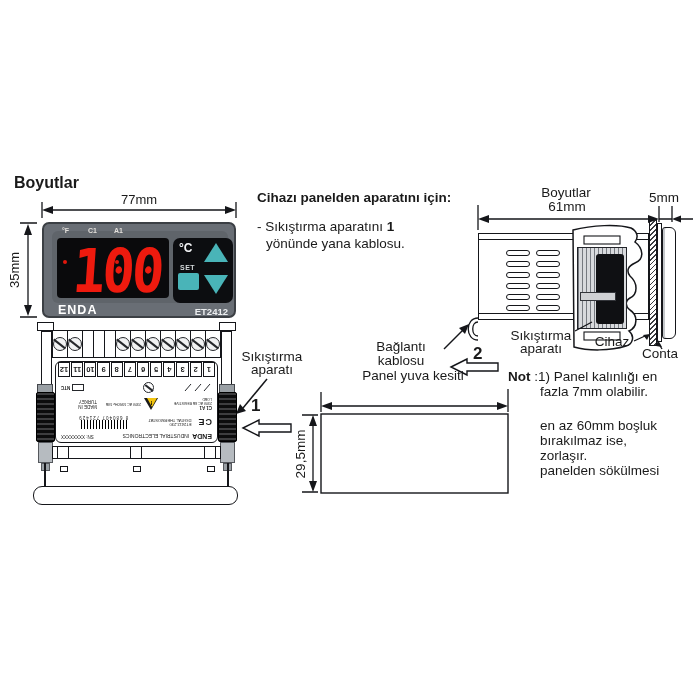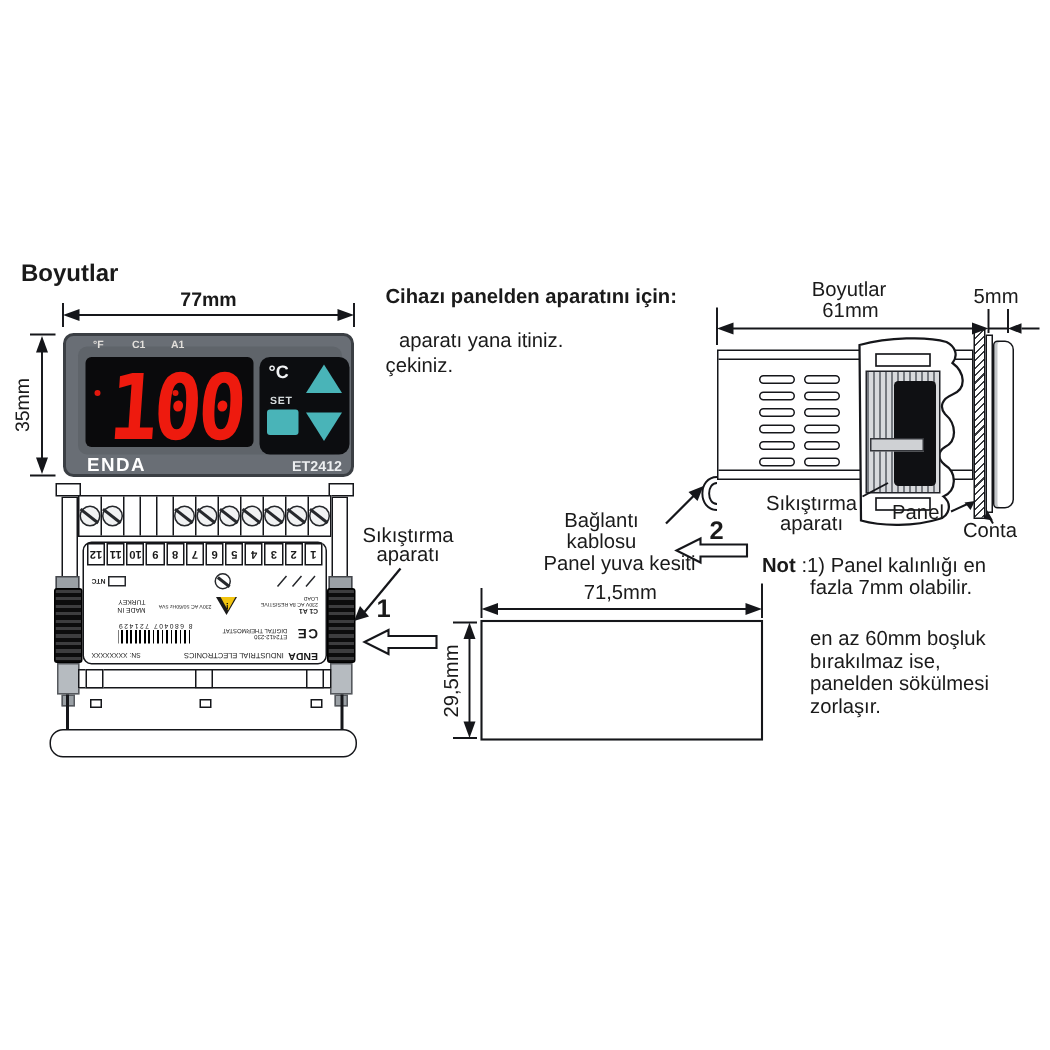--- a/index.html
+++ b/index.html
@@ -364,51 +364,50 @@
       <span id="setlbl">SET</span>
       <span id="setbtn"></span>
       <span class="tri-dn"></span>
     </div>
     <span id="brand">ENDA</span>
     <span id="model">ET2412</span>
   </div>
 
   <div class="abs bold" style="left:14px;top:174px;font-size:16px;">Boyutlar</div>
 
-  <div class="abs txt ctr" style="left:42px;top:193px;width:194px;font-size:13px;font-weight:bold;">77mm</div>
+  <div class="abs txt ctr" style="left:42px;top:193px;width:194px;font-size:13px;">77mm</div>
   <div class="abs txt ctr rot90" style="left:-10px;top:262px;width:52px;height:16px;font-size:13px;">35mm</div>
 
   <div class="abs" id="instructions">
     <div id="instr-title">Cihazı panelden aparatını için:</div>
-    <div class="indent">aparatı yana itiniz.</div>
-    <div>çekiniz.</div>
+    <div><span>- Sıkıştırma aparatını </span><span class="bold">1</span></div>
+    <div class="indent">yönünde yana kablosu.</div>
   </div>
 
   <div class="abs txt ctr" style="left:528px;top:186px;width:76px;">Boyutlar</div>
   <div class="abs txt ctr" style="left:528px;top:200px;width:78px;">61mm</div>
   <div class="abs txt ctr" style="left:646px;top:191px;width:36px;">5mm</div>
   <div class="abs txt ctr" style="left:504px;top:329px;width:74px;">Sıkıştırma</div>
   <div class="abs txt ctr" style="left:504px;top:342px;width:74px;">aparatı</div>
-  <div class="abs txt ctr" style="left:588px;top:335px;width:48px;">Panel</div>
+  <div class="abs txt ctr" style="left:588px;top:335px;width:48px;">Cihaz</div>
   <div class="abs txt ctr" style="left:636px;top:347px;width:48px;">Conta</div>
 
   <div class="abs txt ctr" style="left:235px;top:350px;width:74px;">Sıkıştırma</div>
   <div class="abs txt ctr" style="left:235px;top:363px;width:74px;">aparatı</div>
   <div class="abs bold" style="left:251px;top:396px;font-size:17px;">1</div>
 
   <div class="abs txt ctr" style="left:364px;top:340px;width:74px;">Bağlantı</div>
   <div class="abs txt ctr" style="left:364px;top:354px;width:74px;">kablosu</div>
   <div class="abs bold" style="left:473px;top:344px;font-size:17px;">2</div>
   <div class="abs txt ctr" style="left:352px;top:369px;width:122px;">Panel yuva kesiti</div>
-  <div class="abs txt ctr" style="left:330px;top:388px;width:167px;">71,5mm</div>
   <div class="abs txt ctr rot90" style="left:277px;top:446px;width:50px;height:16px;">29,5mm</div>
 
   <div class="abs" id="notes">
     <div id="note1"><span class="bold">Not</span><span> :1) Panel kalınlığı en</span><br><span>fazla 7mm olabilir.</span></div>
     <div id="note2">
       <div>en az 60mm boşluk</div>
       <div>bırakılmaz ise,</div>
+      <div>zorlaşır.</div>
       <div>panelden sökülmesi</div>
-      <div>zorlaşır.</div>
     </div>
   </div>
 
 </div>
 
 </body></html>

